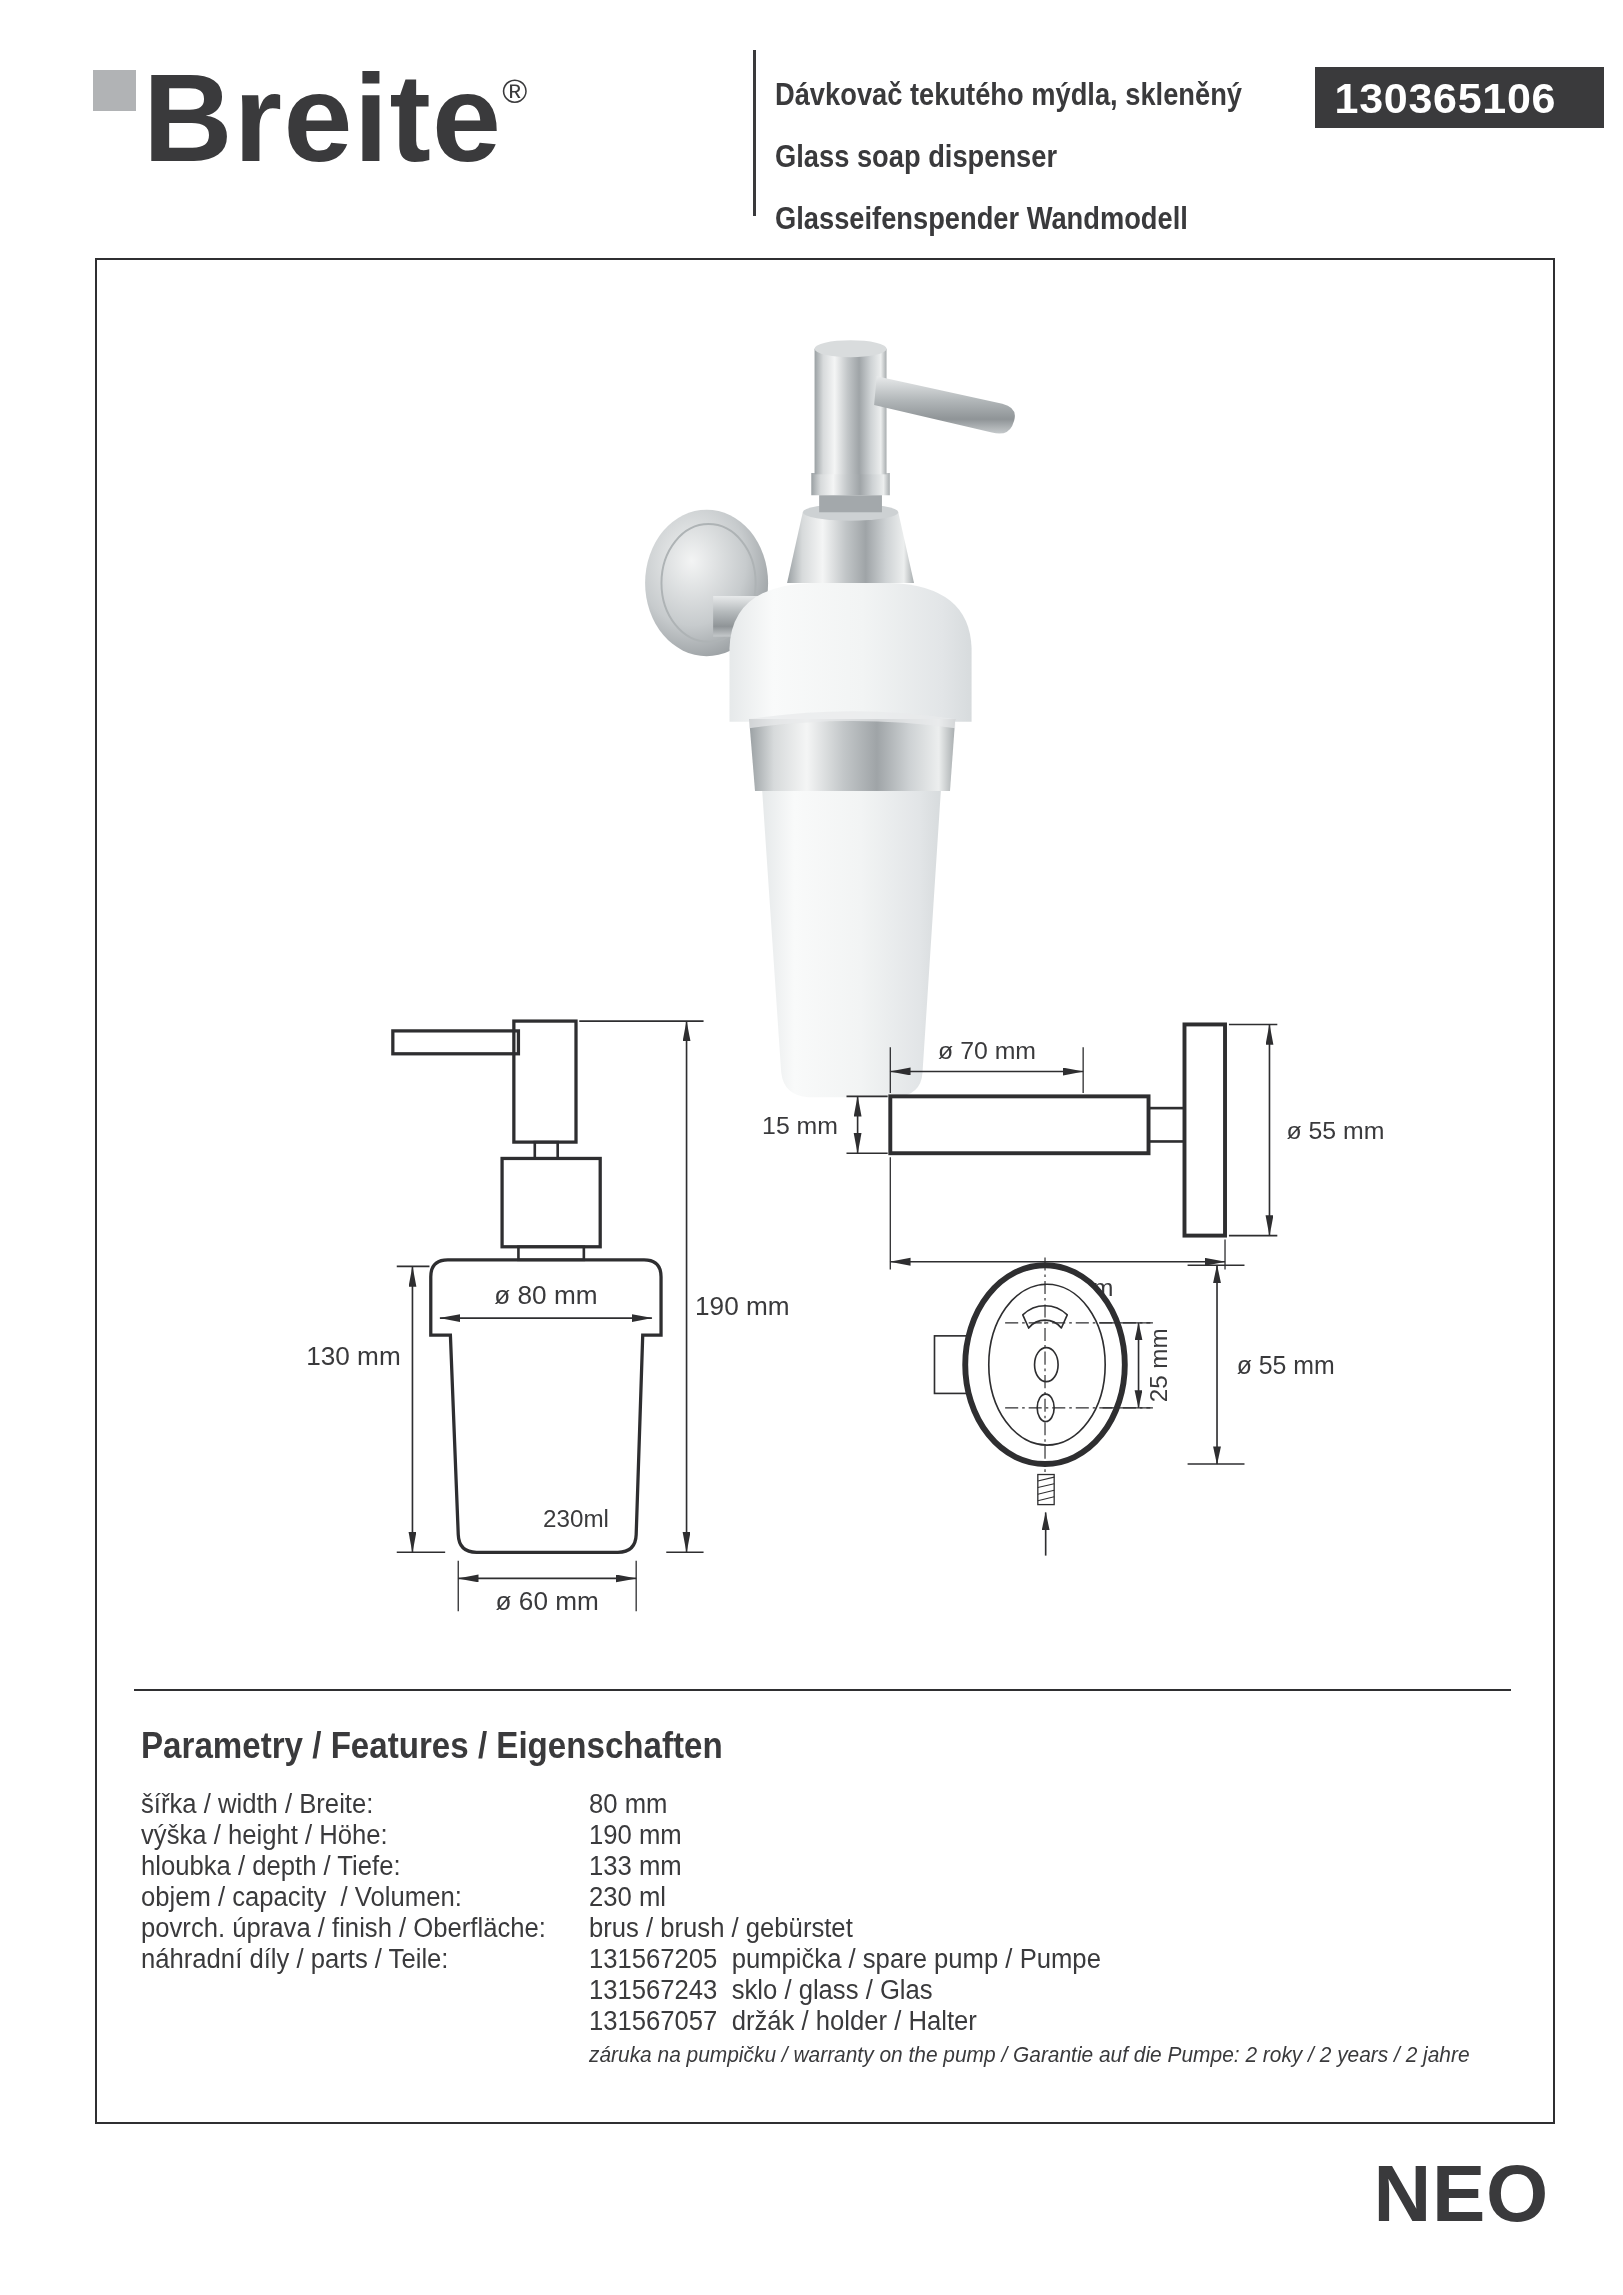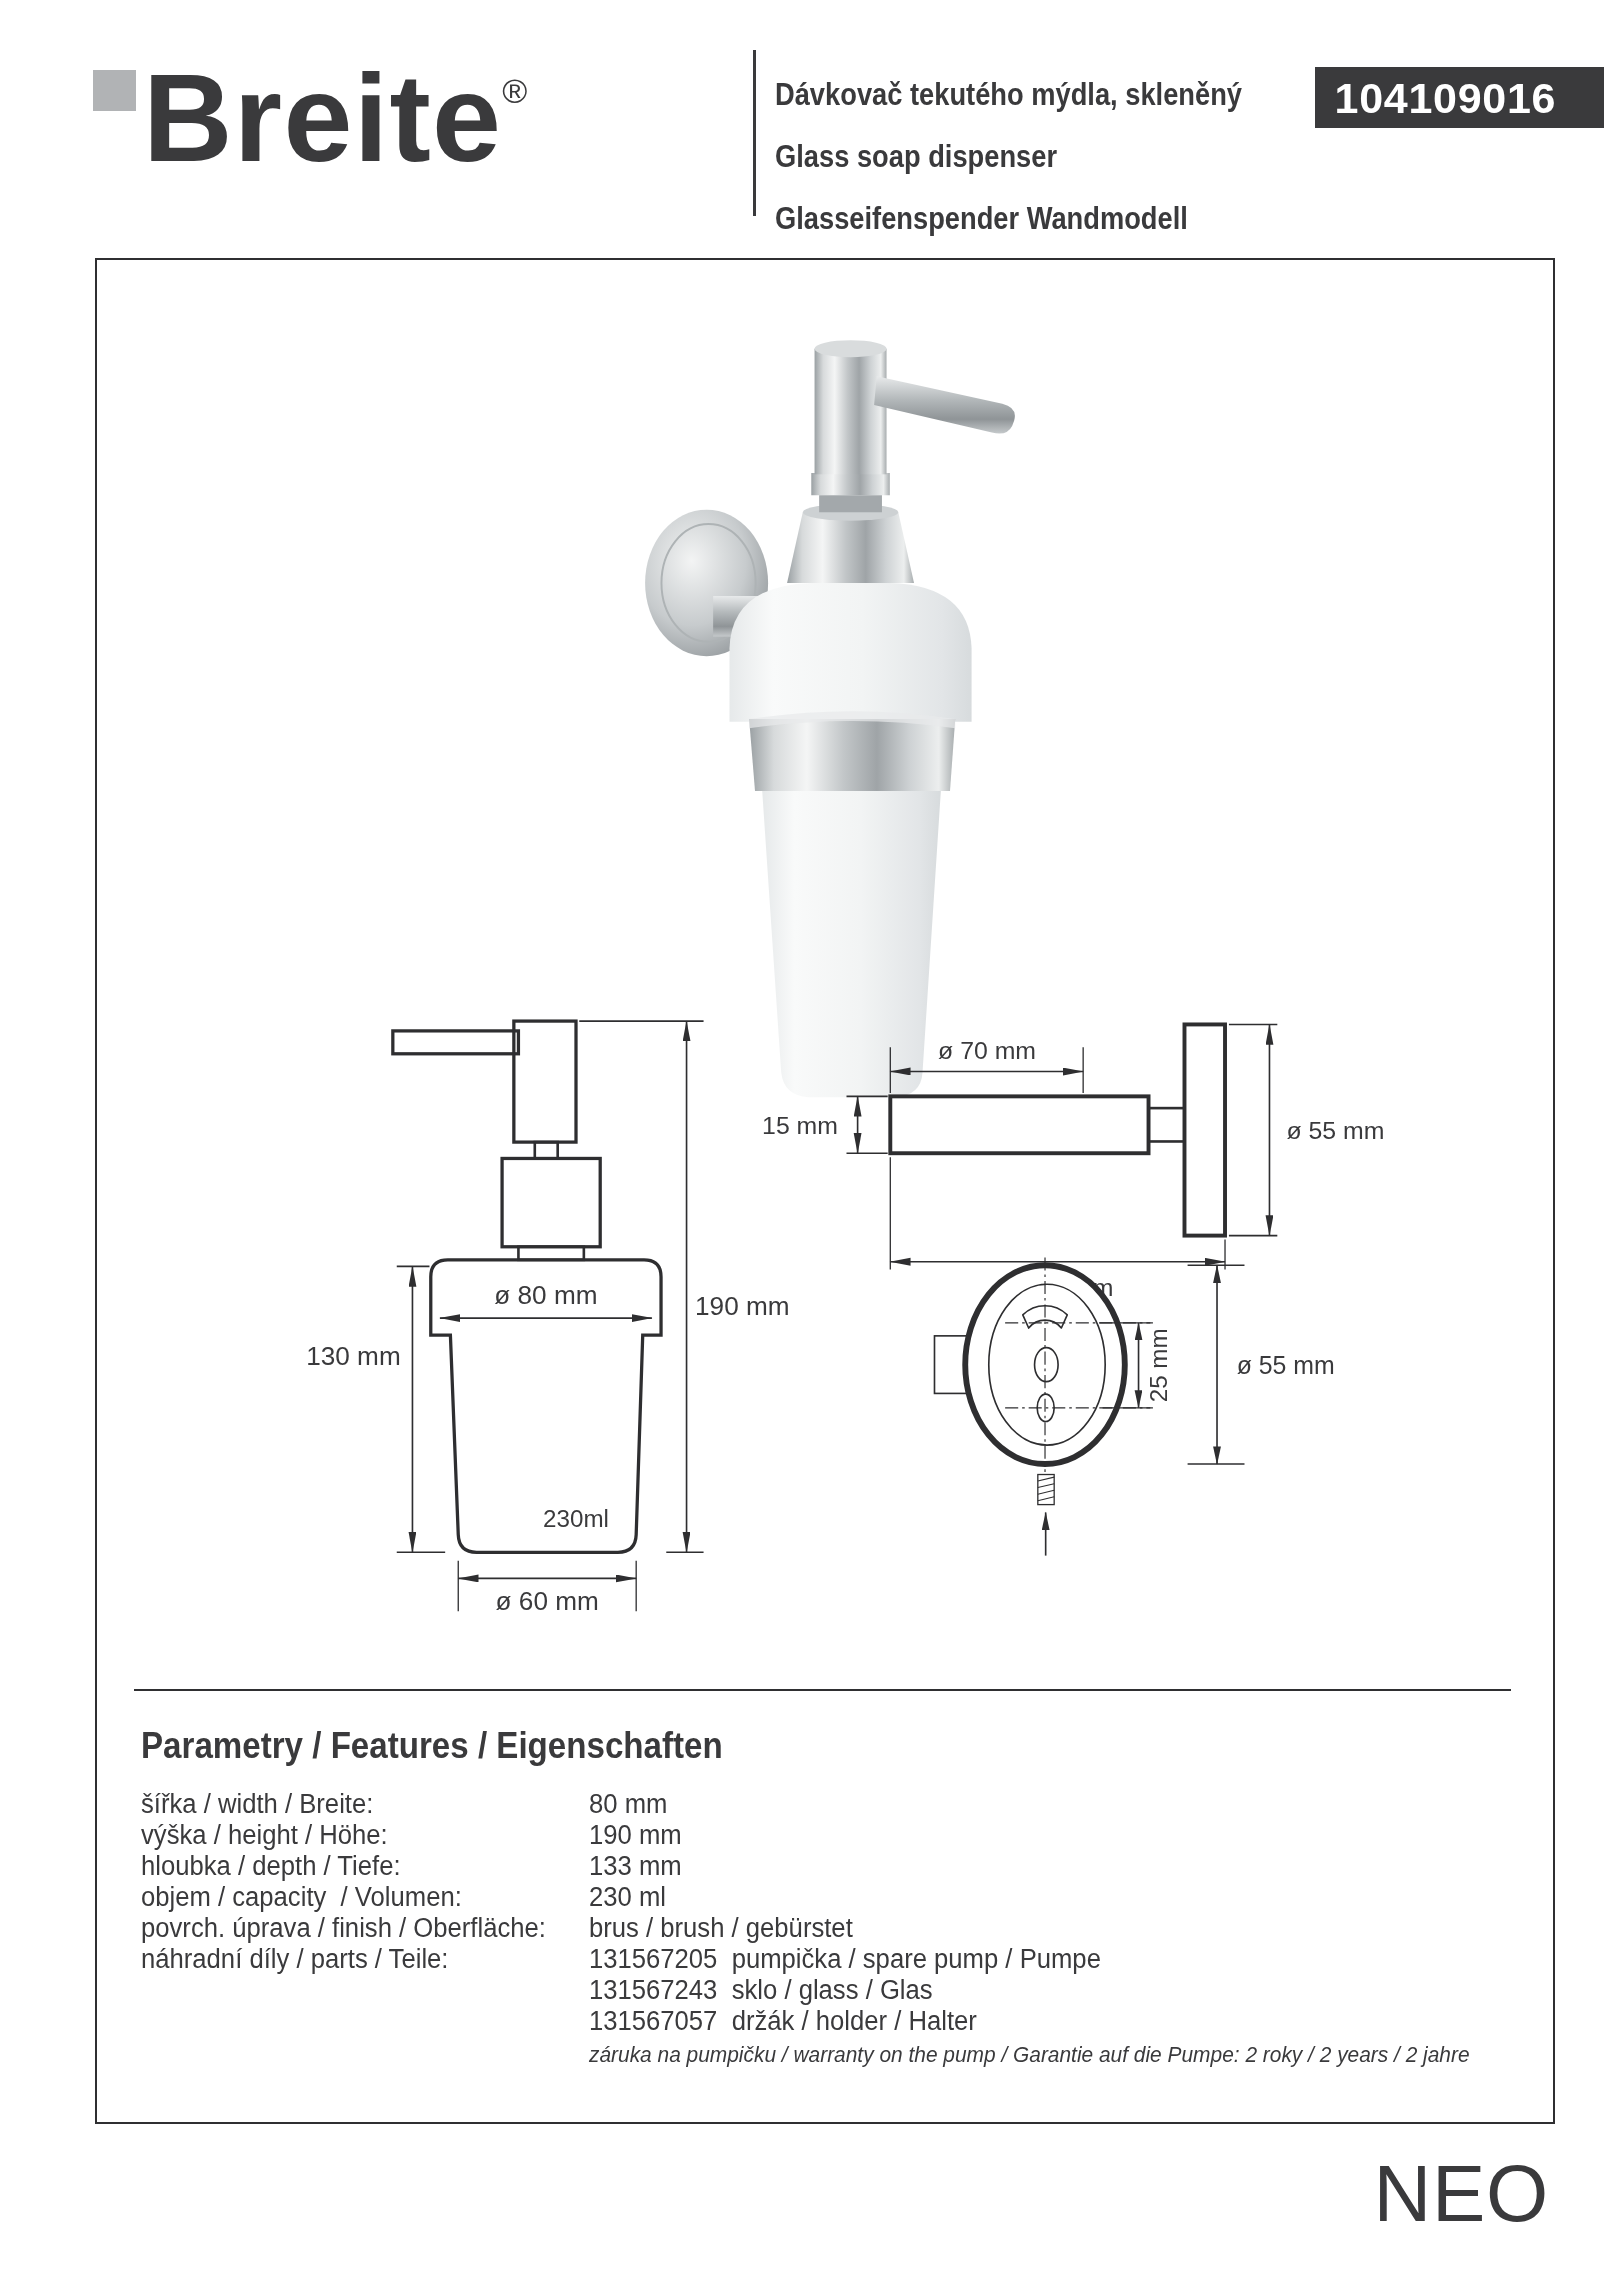--- a/index.html
+++ b/index.html
@@ -19,39 +19,39 @@
   .separator{left:134px;top:1689px;width:1377px;height:2px;background:#2f2f31;}
   
   .param-heading{left:141px;top:1725px;font-size:36px;font-weight:bold;white-space:nowrap;transform:scaleX(.92);transform-origin:0 50%;}
   .param-table{left:141px;top:1789px;width:1276px;}
   .prow{display:flex;line-height:31px;font-size:27px;}
   .plabel{width:448px;flex:0 0 448px;}
   .pvalue{flex:1;}
   .cond{display:inline-block;transform:scaleX(.95);transform-origin:0 50%;white-space:pre;}
   .warranty{font-size:22px;font-style:italic;line-height:29px;margin-left:448px;margin-top:2.6px;}
   
-  .neo{right:74px;top:2148px;font-size:80px;font-weight:normal;letter-spacing:0.7px;}
+  .neo{right:74px;top:2148px;font-size:80px;font-weight:bold;letter-spacing:0.7px;}
   svg{overflow:visible;}
   svg text{font-family:"Liberation Sans",sans-serif;fill:#3a3a3c;}
 </style>
 </head>
 <body>
 
 <div class="abs logo-square"></div>
 <div class="abs brand"><span>Breite</span><span class="brand-reg">®</span></div>
 <div class="abs hdr-divider"></div>
 
 <div class="abs titles">
   <div class="title-line">Dávkovač tekutého mýdla, skleněný</div>
   <div class="title-line">Glass soap dispenser</div>
   <div class="title-line">Glasseifenspender Wandmodell</div>
 </div>
 
 <div class="abs code-box">
-  <span>104109016</span>
+  <span>130365106</span>
 </div>
 
 <div class="abs main-box"></div>
 
 <svg class="abs" style="left:615px;top:308px;" width="458" height="648" viewBox="0 0 700 990">
   <defs>
     <linearGradient id="stV" x1="0" y1="0" x2="1" y2="0">
       <stop offset="0" stop-color="#9aa0a3"></stop>
         <stop offset=".12" stop-color="#d7dadb"></stop>
       <stop offset=".28" stop-color="#f4f5f5"></stop>

